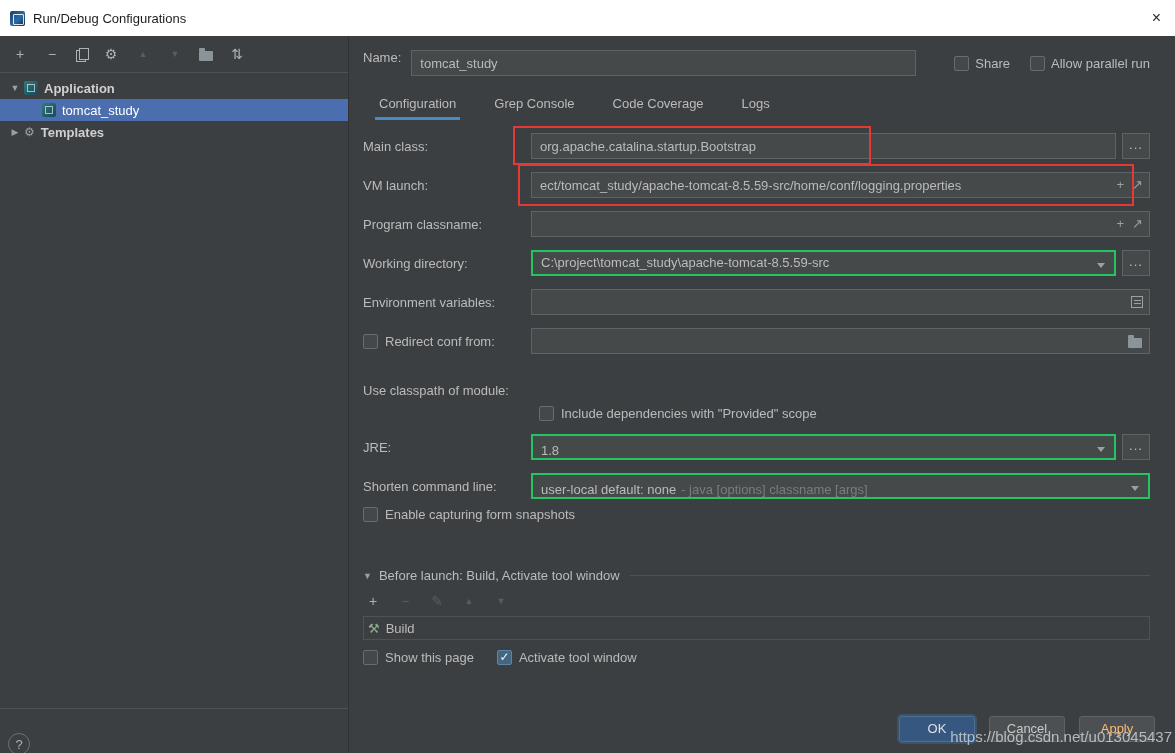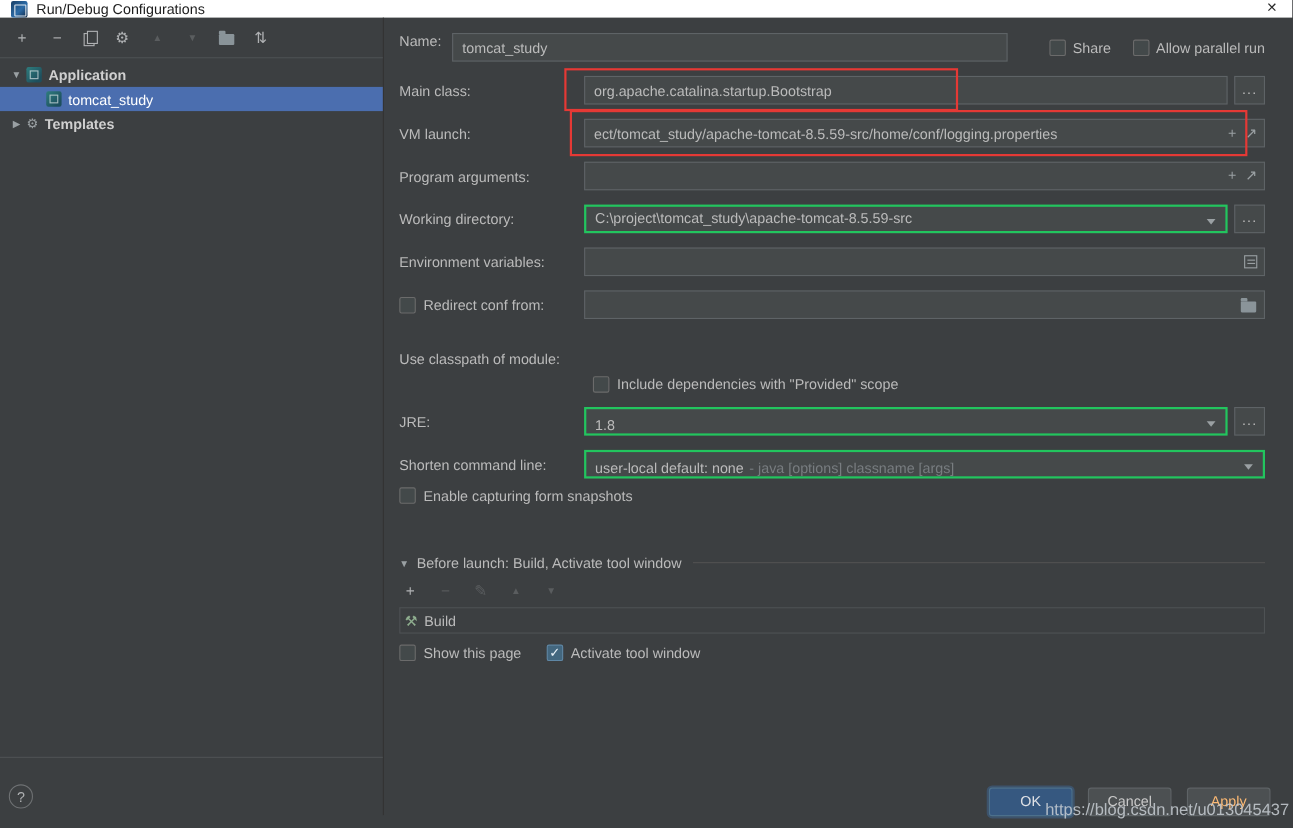--- a/index.html
+++ b/index.html
@@ -1,20 +1,20 @@
 <!DOCTYPE html>
 <html><head>
 <meta charset="utf-8">
 <style>
   * { margin:0; padding:0; box-sizing:border-box; }
   html,body { width:1175px; height:753px; overflow:hidden; }
   body { font-family:"Liberation Sans", sans-serif; font-size:13px; background:#3c3f41; color:#bbbbbb; position:relative; }
 
   
-  .titlebar { height:16px; background:#ffffff; display:flex; align-items:center; padding:0 10px; }
+  .titlebar { height:36px; background:#ffffff; display:flex; align-items:center; padding:0 10px; }
   .dlg-icon { width:15px; height:15px; margin-right:8px; background:linear-gradient(135deg,#1a3f66 0%, #2d6ca8 55%, #0d2440 100%); border-radius:2px; position:relative; }
   .dlg-icon::after { content:''; position:absolute; left:3px; top:3px; width:9px; height:9px; border:1.5px solid #ffffff; border-radius:1px; opacity:.85; }
   .dlg-title { color:#1d1d1d; font-size:13px; }
   .close-x { margin-left:auto; color:#2b2b2b; font-size:16px; cursor:pointer; padding:0 4px; line-height:1; }
 
   
   .content { display:flex; height:725px; position:relative; }
 
   
   .sidebar { width:349px; flex:none; border-right:1px solid #323232; position:relative; }
@@ -154,20 +154,26 @@
             <span class="cb"></span>
             <span>Share</span>
           </span>
           <span class="cb-pair">
             <span class="cb"></span>
             <span>Allow parallel run</span>
           </span>
         </div>
       </div>
 
+      <div class="tabs">
+        <span class="tab active">Configuration</span>
+        <span class="tab">Grep Console</span>
+        <span class="tab">Code Coverage</span>
+        <span class="tab">Logs</span>
+      </div>
 
       <div class="frow">
         <span class="lbl">Main class:</span>
         <div class="fwrap">
           <div class="red-annotation red-main"></div>
           <input class="txt flex1" value="org.apache.catalina.startup.Bootstrap" style="">
           <span class="more-btn">...</span>
         </div>
       </div>
 
@@ -177,21 +183,21 @@
           <div class="red-annotation red-vm"></div>
           <div class="field-icons">
             <input class="txt mono" value="ect/tomcat_study/apache-tomcat-8.5.59-src/home/conf/logging.properties" style="">
             <span class="in-ic plus">+</span>
             <span class="in-ic expand">↗</span>
           </div>
         </div>
       </div>
 
       <div class="frow">
-        <span class="lbl">Program arguments:</span>
+        <span class="lbl">Program classname:</span>
         <div class="fwrap">
           <div class="field-icons">
             <input class="txt" value="" style="">
             <span class="in-ic plus">+</span>
             <span class="in-ic expand">↗</span>
           </div>
         </div>
       </div>
 
       <div class="frow">

